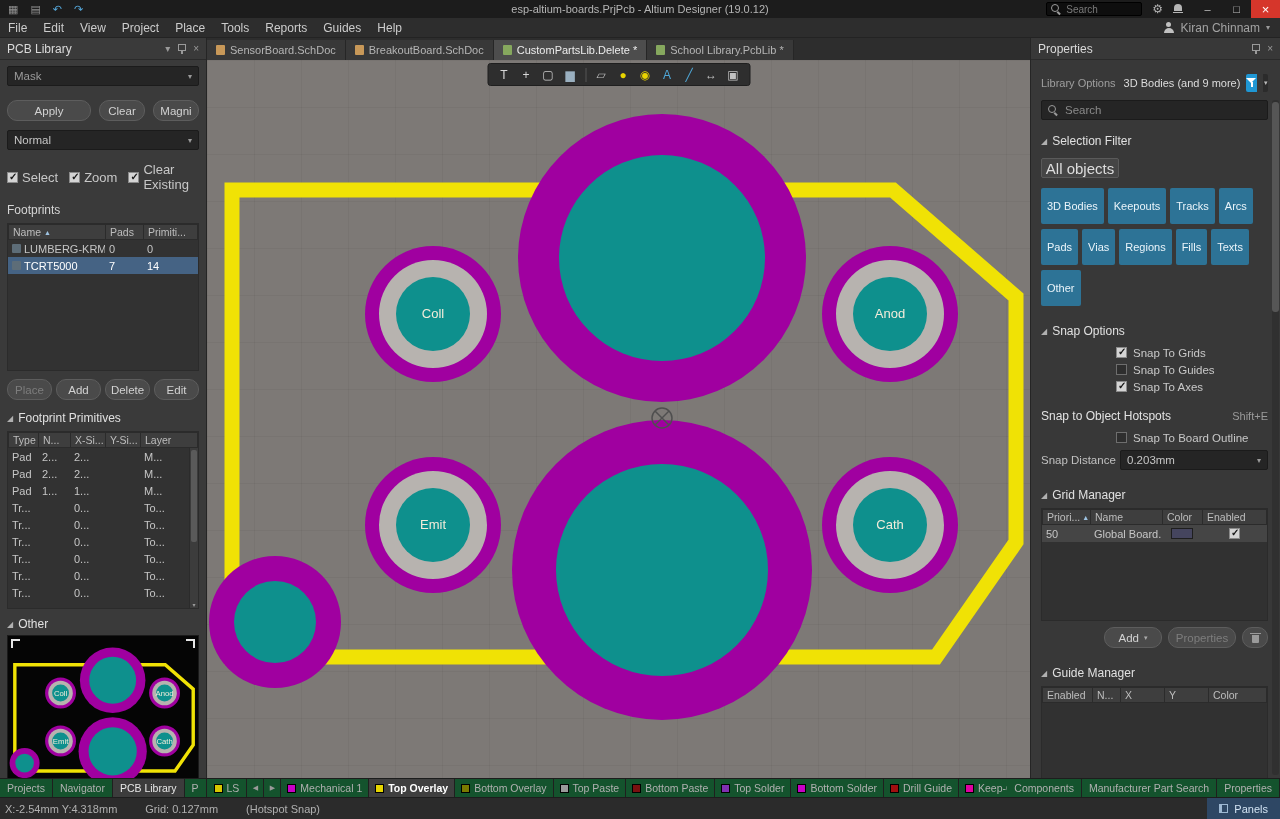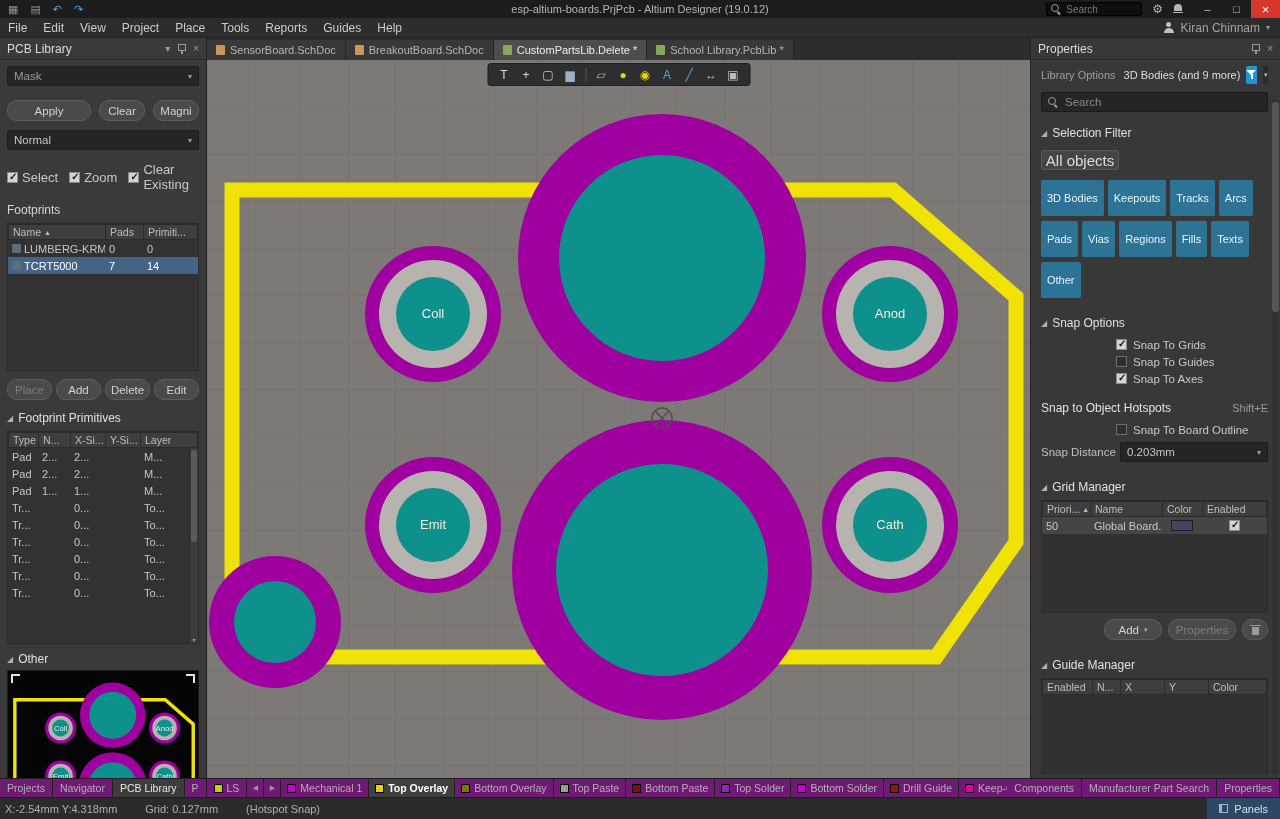--- a/index.html
+++ b/index.html
@@ -63,21 +63,21 @@
   .fp-head .th:nth-of-type(1) { width:97px; }
   .fp-head .th:nth-of-type(1)::after { content:" ▲"; font-size:7px; color:#9ec3e2; margin-left:3px; }
   .fp-head .th:nth-of-type(2) { width:38px; }
   .fp-head .th:nth-of-type(3) { flex:1; border-right:none; }
   .fp-row .c:nth-of-type(1) { width:97px; }
   .fp-row .c:nth-of-type(2) { width:38px; }
   .fp-row .c:nth-of-type(3) { flex:1; }
   .fp-ic { width:9px; height:9px; background:#5d6d78; display:inline-block; flex:none; border-radius:1px; }
   .fp-buttons { display:flex; gap:4px; margin-top:8px; }
   .fp-buttons .btn { width:45px; }
-  .prim-table { height:213px; background:#323232; border:1px solid #2b2b2b; margin-top:6px; position:relative; overflow:hidden; }
+  .prim-table { height:178px; background:#323232; border:1px solid #2b2b2b; margin-top:6px; position:relative; overflow:hidden; }
   .prim-head .th:nth-of-type(1) { width:30px; }
   .prim-head .th:nth-of-type(2) { width:32px; }
   .prim-head .th:nth-of-type(3) { width:35px; }
   .prim-head .th:nth-of-type(4) { width:35px; }
   .prim-head .th:nth-of-type(5) { flex:1; border-right:none; }
   .prim-row .c:nth-of-type(1) { width:30px; }
   .prim-row .c:nth-of-type(2) { width:32px; }
   .prim-row .c:nth-of-type(3) { width:35px; }
   .prim-row .c:nth-of-type(4) { width:35px; }
   .prim-row .c:nth-of-type(5) { flex:1; }
@@ -104,21 +104,21 @@
   .pad-ring { position:absolute; border-radius:50%; }
   .pad-label { position:absolute; width:80px; text-align:center; color:#f2ecda; font-size:13px; }
   .origin-marker { position:absolute; }
   .float-toolbar { position:absolute; left:50%; transform:translateX(-50%); top:3px; height:23px; background:#2e2e2e; border:1px solid #1f1f1f; border-radius:3px; display:flex; align-items:center; padding:0 6px; gap:2px; z-index:5; }
   .tb-icon { width:20px; height:18px; display:flex; align-items:center; justify-content:center; font-size:12px; }
   .tb-icon.sep { width:1px; height:14px; background:#555; margin:0 3px; padding:0; }
 
   
   .right-panel { position:absolute; right:0; top:38px; width:250px; bottom:41px; background:#383838; border-left:1px solid #252525; z-index:10; overflow:hidden; }
   .rp-content { padding:4px 12px 0 10px; }
-  .libopt-row { display:flex; align-items:center; margin-top:0; gap:6px; height:22px; }
+  .libopt-row { display:flex; align-items:center; margin-top:8px; gap:6px; height:22px; }
   .libopt-label { font-size:11px; color:#9f9f9f; white-space:nowrap; }
   .libopt-value { font-size:11px; color:#dcdcdc; white-space:nowrap; margin-left:2px; }
   .filter-btn { width:24px; height:18px; background:#1f97d4; border-radius:2px 0 0 2px; display:flex; align-items:center; justify-content:center; margin-left:auto; }
   .filter-arrow { width:14px; height:18px; background:#2b2b2b; border-radius:0 2px 2px 0; display:flex; align-items:center; justify-content:center; font-size:7px; color:#bbb; }
   .search-box { height:20px; background:#252525; border:1px solid #1b1b1b; border-radius:2px; display:flex; align-items:center; gap:6px; padding:0 6px; margin-top:6px; }
   .search-box input { background:transparent; border:none; outline:none; color:#c6c6c6; font-size:11.5px; width:170px; font-family:"Liberation Sans",sans-serif; }
   .search-box input::placeholder { color:#8a8a8a; }
   .rp-sect { margin-top:14px; }
   .all-objects { margin-top:10px; width:78px; height:20px; background:#454545; border:1px solid #5a5a5a; border-radius:2px; color:#ddd; font-size:15px; display:flex; align-items:center; justify-content:center; }
   .chips { display:flex; flex-wrap:wrap; gap:5px 4px; margin-top:10px; }
@@ -155,21 +155,21 @@
   .gu-head .th:nth-of-type(1) { width:50px; }
   .gu-head .th:nth-of-type(2) { width:28px; }
   .gu-head .th:nth-of-type(3) { width:44px; }
   .gu-head .th:nth-of-type(4) { width:44px; }
   .gu-head .th:nth-of-type(5) { flex:1; border-right:none; }
   .footer-note { margin-top:8px; font-size:11px; color:#9a9a9a; }
   .rp-scroll { position:absolute; right:1px; top:62px; bottom:3px; width:7px; background:#303030; border-radius:3px; }
   .rp-scroll .thumb { position:absolute; left:0; right:0; top:2px; height:210px; background:#565656; border-radius:3px; }
 
   
-  .bottom-strip { position:absolute; left:0; right:0; bottom:22px; height:19px; background:#701a75; border-top:1px solid #1d1d1d; display:flex; align-items:stretch; overflow:hidden; }
+  .bottom-strip { position:absolute; left:0; right:0; bottom:22px; height:19px; background:#14532d; border-top:1px solid #1d1d1d; display:flex; align-items:stretch; overflow:hidden; }
   .pt-tab { display:flex; align-items:center; padding:0 7px; font-size:10.5px; color:#b0b0b0; border-right:1px solid #1f1f1f; white-space:nowrap; flex:none; }
   .pt-tab.active { background:#3c3c3c; color:#e6e6e6; }
   .ls-sq { width:9px; height:9px; background:#d8c800; border:1px solid #000; margin-right:4px; flex:none; }
   .strip-arrows { display:flex; flex:none; }
   .strip-arrow { width:17px; display:flex; align-items:center; justify-content:center; font-size:7px; color:#9a9a9a; border-right:1px solid #1f1f1f; }
   .layer-tabs { display:flex; min-width:0; overflow:hidden; flex:1; }
   .layer-tab { display:flex; align-items:center; gap:4px; padding:0 6px; border-right:1px solid #1f1f1f; font-size:10.5px; color:#b0b0b0; white-space:nowrap; flex:none; }
   .layer-tab.active { background:#3f3f3f; color:#fff; font-weight:bold; }
   .layer-sq { width:9px; height:9px; border:1px solid #000; flex:none; }
   .right-tabs { display:flex; flex:none; margin-left:auto; }

